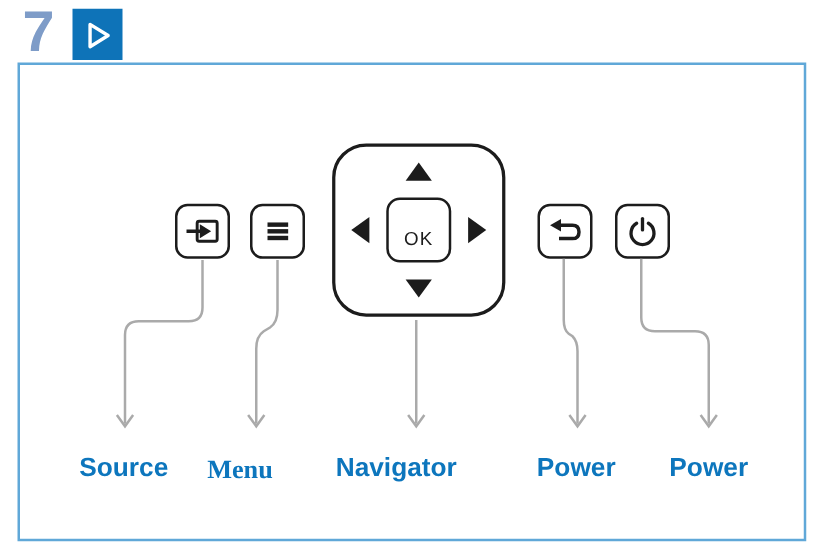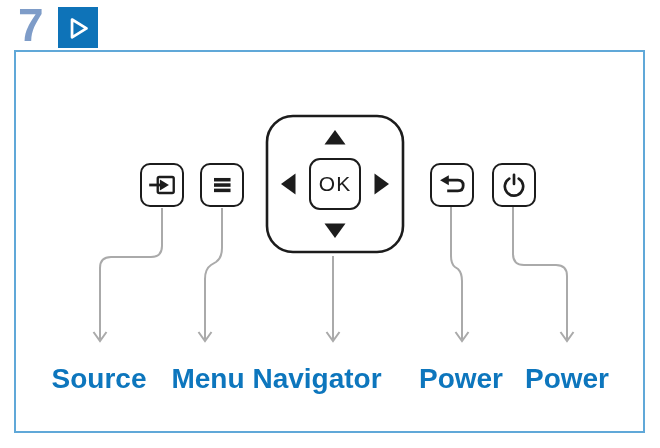--- a/index.html
+++ b/index.html
@@ -31,33 +31,33 @@
   }
   .key-source{left:140px;top:163px;}
   .key-menu{left:200px;top:163px;}
   .key-return{left:430px;top:163px;}
   .key-power{left:492px;top:163px;}
   
   .navpad{
     position:absolute;left:265px;top:114px;width:140px;height:140px;
   }
   .ok-label{
-    position:absolute;left:310px;top:159px;width:50px;height:50px;
+    position:absolute;left:310px;top:159px;width:50px;height:65px;
     display:flex;align-items:center;justify-content:center;
-    font-size:21px;font-weight:300;letter-spacing:1px;color:#1c1c1c;
+    font-size:15px;font-weight:300;letter-spacing:1px;color:#1c1c1c;
     pointer-events:none;
   }
   
   .lines{
     position:absolute;left:0;top:0;width:660px;height:448px;
   }
   
   .btn-label{
     position:absolute;top:363px;transform:translateX(-50%);
-    font-size:28px;font-weight:bold;color:#0d76bd;white-space:nowrap;
+    font-size:21px;font-weight:bold;color:#0d76bd;white-space:nowrap;
   }
 </style>
 </head>
 <body>
 
 <div class="step-number">7</div>
 <div class="play-badge">
   <svg width="34" height="34" viewBox="0 0 40 40">
     <polygon points="13,10 30,20.5 13,31" fill="none" stroke="#ffffff" stroke-width="3.2" stroke-linejoin="round"></polygon>
   </svg>
@@ -116,16 +116,16 @@
     <path d="M333 256 V339"></path>
     <path d="M326.5 332 L333 341 L339.5 332"></path>
     <path d="M451 207 V256 Q451 264 455 267 L458 269 Q462 273 462 281 V339"></path>
     <path d="M455.5 332 L462 341 L468.5 332"></path>
     <path d="M513 207 V254 Q513 265 524 265 H556 Q567 265 567 276 V339"></path>
     <path d="M560.5 332 L567 341 L573.5 332"></path>
   </g>
 </svg>
 
 <div class="btn-label" style="left:99px;">Source</div>
-<div class="btn-label" style="left:208px;">Menu</div>
+<div class="btn-label" style="left:192px;font-family:Liberation Serif, serif;">Menu</div>
 <div class="btn-label" style="left:317px;">Navigator</div>
 <div class="btn-label" style="left:461px;">Power</div>
 <div class="btn-label" style="left:567px;">Power</div>
 
 </body></html>

